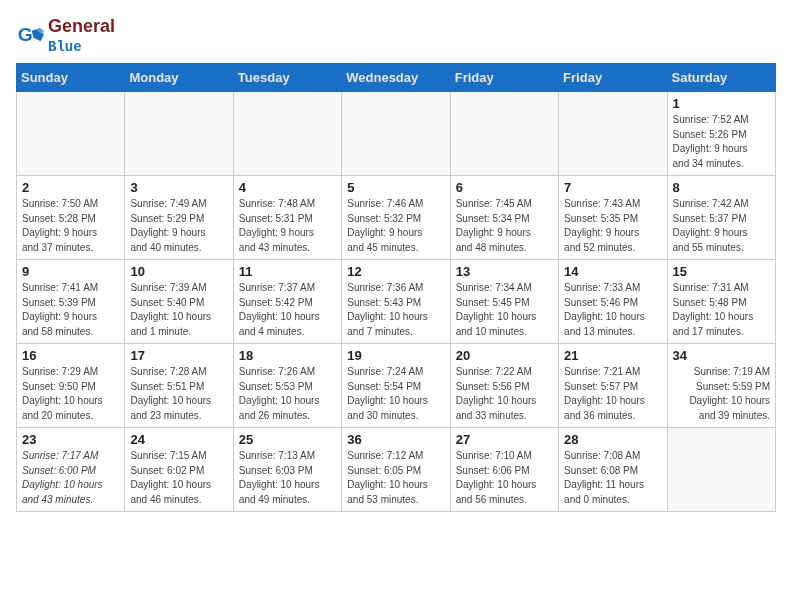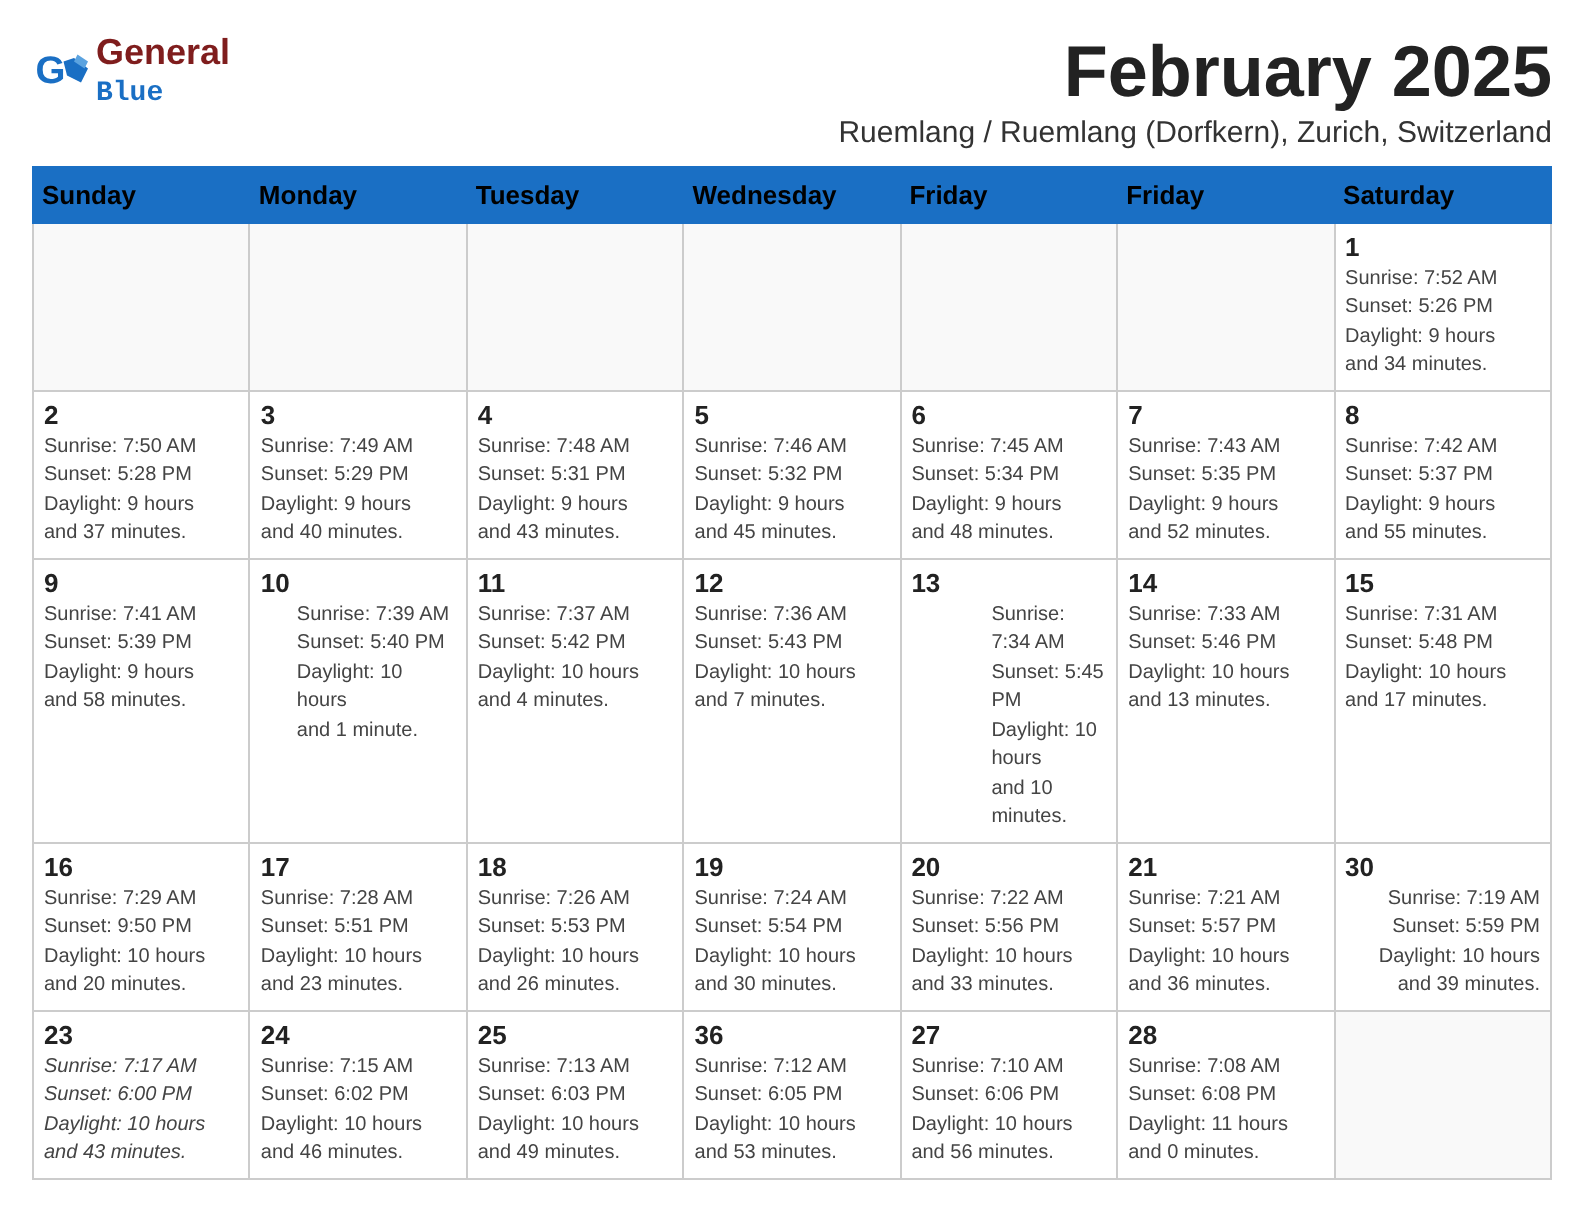--- a/index.html
+++ b/index.html
@@ -39,21 +39,21 @@
       color: #333;
       margin-top: 2px;
     }
     .calendar {
       width: 100%;
       border-collapse: collapse;
       margin-top: 8px;
     }
     .calendar th {
       background-color: #1a6fc4;
-      color: #000000;
+      color: #e5e5e5;
       font-size: 13px;
       font-weight: bold;
       padding: 6px 4px;
       text-align: left;
       border: 1px solid #1a6fc4;
     }
     .calendar td {
       vertical-align: top;
       border: 1px solid #ccc;
       padding: 4px 5px;
@@ -89,24 +89,20 @@
       <polygon points="24,8 32,14 28,22 20,18 18,10" fill="#1a6fc4"></polygon>
       <polygon points="26,6 32,10 30,14 24,10" fill="#5ba3e0"></polygon>
     </svg>
     <div>
       <div>
         <span style="color:#7f1d1d;font-size:18px;font-weight:bold;">General</span><br>
         <span style="color:#1a6fc4;font-size:14px;font-weight:bold;font-family:Liberation Mono, monospace;">Blue</span>
       </div>
     </div>
   </div>
-  <div class="title-area">
-    <div class="main-title">February 2025</div>
-    <div class="subtitle">Ruemlang / Ruemlang (Dorfkern), Zurich, Switzerland</div>
-  </div>
 </div>
 
 <table class="calendar">
   <thead>
     <tr>
       <th>Sunday</th>
       <th>Monday</th>
       <th>Tuesday</th>
       <th>Wednesday</th>
       <th>Friday</th>
@@ -184,42 +180,42 @@
       <tr>
         <td>
           <span class="day-number">9</span>
           <div class="day-info" style="white-space: pre-line;">Sunrise: 7:41 AM
 Sunset: 5:39 PM
 Daylight: 9 hours
 and 58 minutes.</div>
         </td>
         <td>
           <span class="day-number">10</span>
-          <div class="day-info" style="white-space: pre-line; margin-left: 18px;">Sunrise: 7:39 AM
+          <div class="day-info" style="white-space: pre-line;">Sunrise: 7:39 AM
 Sunset: 5:40 PM
 Daylight: 10 hours
 and 1 minute.</div>
         </td>
         <td>
           <span class="day-number">11</span>
           <div class="day-info" style="white-space: pre-line;">Sunrise: 7:37 AM
 Sunset: 5:42 PM
 Daylight: 10 hours
 and 4 minutes.</div>
         </td>
         <td>
           <span class="day-number">12</span>
           <div class="day-info" style="white-space: pre-line;">Sunrise: 7:36 AM
 Sunset: 5:43 PM
 Daylight: 10 hours
 and 7 minutes.</div>
         </td>
         <td>
           <span class="day-number">13</span>
-          <div class="day-info" style="white-space: pre-line; margin-left: 40px;">Sunrise: 7:34 AM
+          <div class="day-info" style="white-space: pre-line;">Sunrise: 7:34 AM
 Sunset: 5:45 PM
 Daylight: 10 hours
 and 10 minutes.</div>
         </td>
         <td>
           <span class="day-number">14</span>
           <div class="day-info" style="white-space: pre-line;">Sunrise: 7:33 AM
 Sunset: 5:46 PM
 Daylight: 10 hours
 and 13 minutes.</div>
@@ -269,21 +265,21 @@
 and 33 minutes.</div>
         </td>
         <td>
           <span class="day-number">21</span>
           <div class="day-info" style="white-space: pre-line;">Sunrise: 7:21 AM
 Sunset: 5:57 PM
 Daylight: 10 hours
 and 36 minutes.</div>
         </td>
         <td>
-          <span class="day-number">30</span>
+          <span class="day-number">34</span>
           <div class="day-info" style="white-space: pre-line; text-align: right;">Sunrise: 7:19 AM
 Sunset: 5:59 PM
 Daylight: 10 hours
 and 39 minutes.</div>
         </td>
       </tr>
       <tr>
         <td>
           <span class="day-number">23</span>
           <div class="day-info" style="white-space: pre-line; font-style: italic;">Sunrise: 7:17 AM

